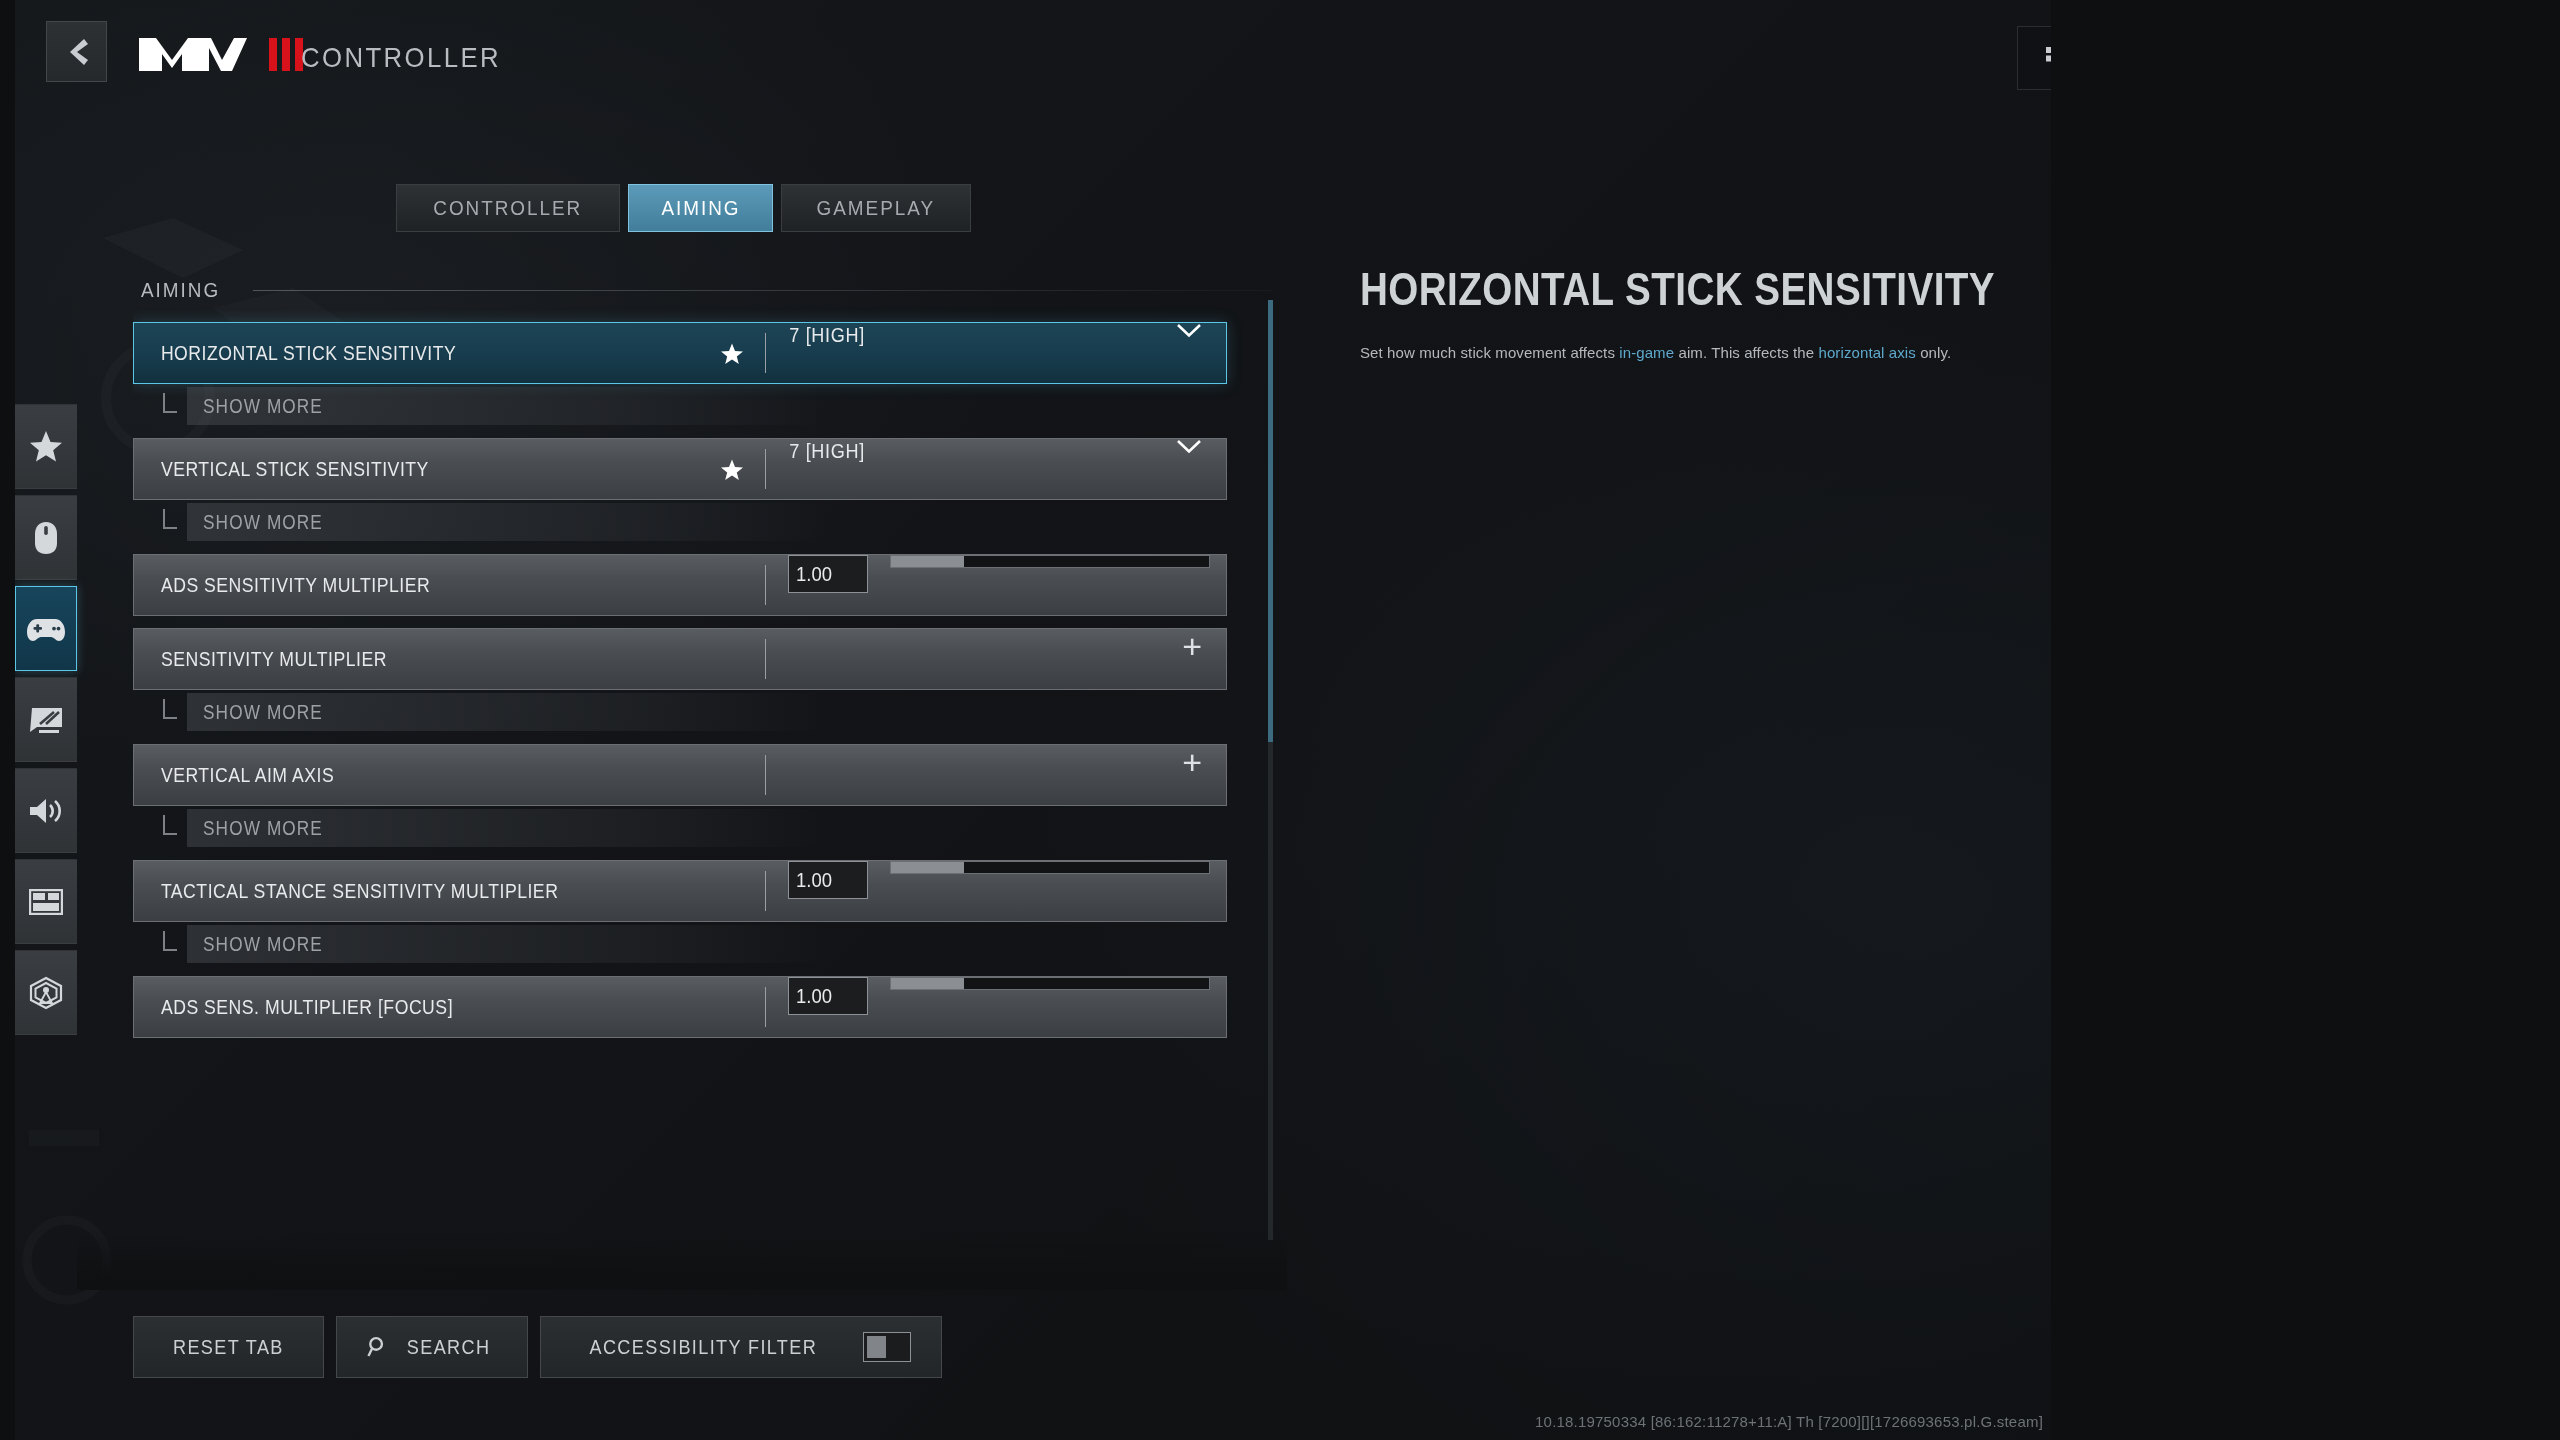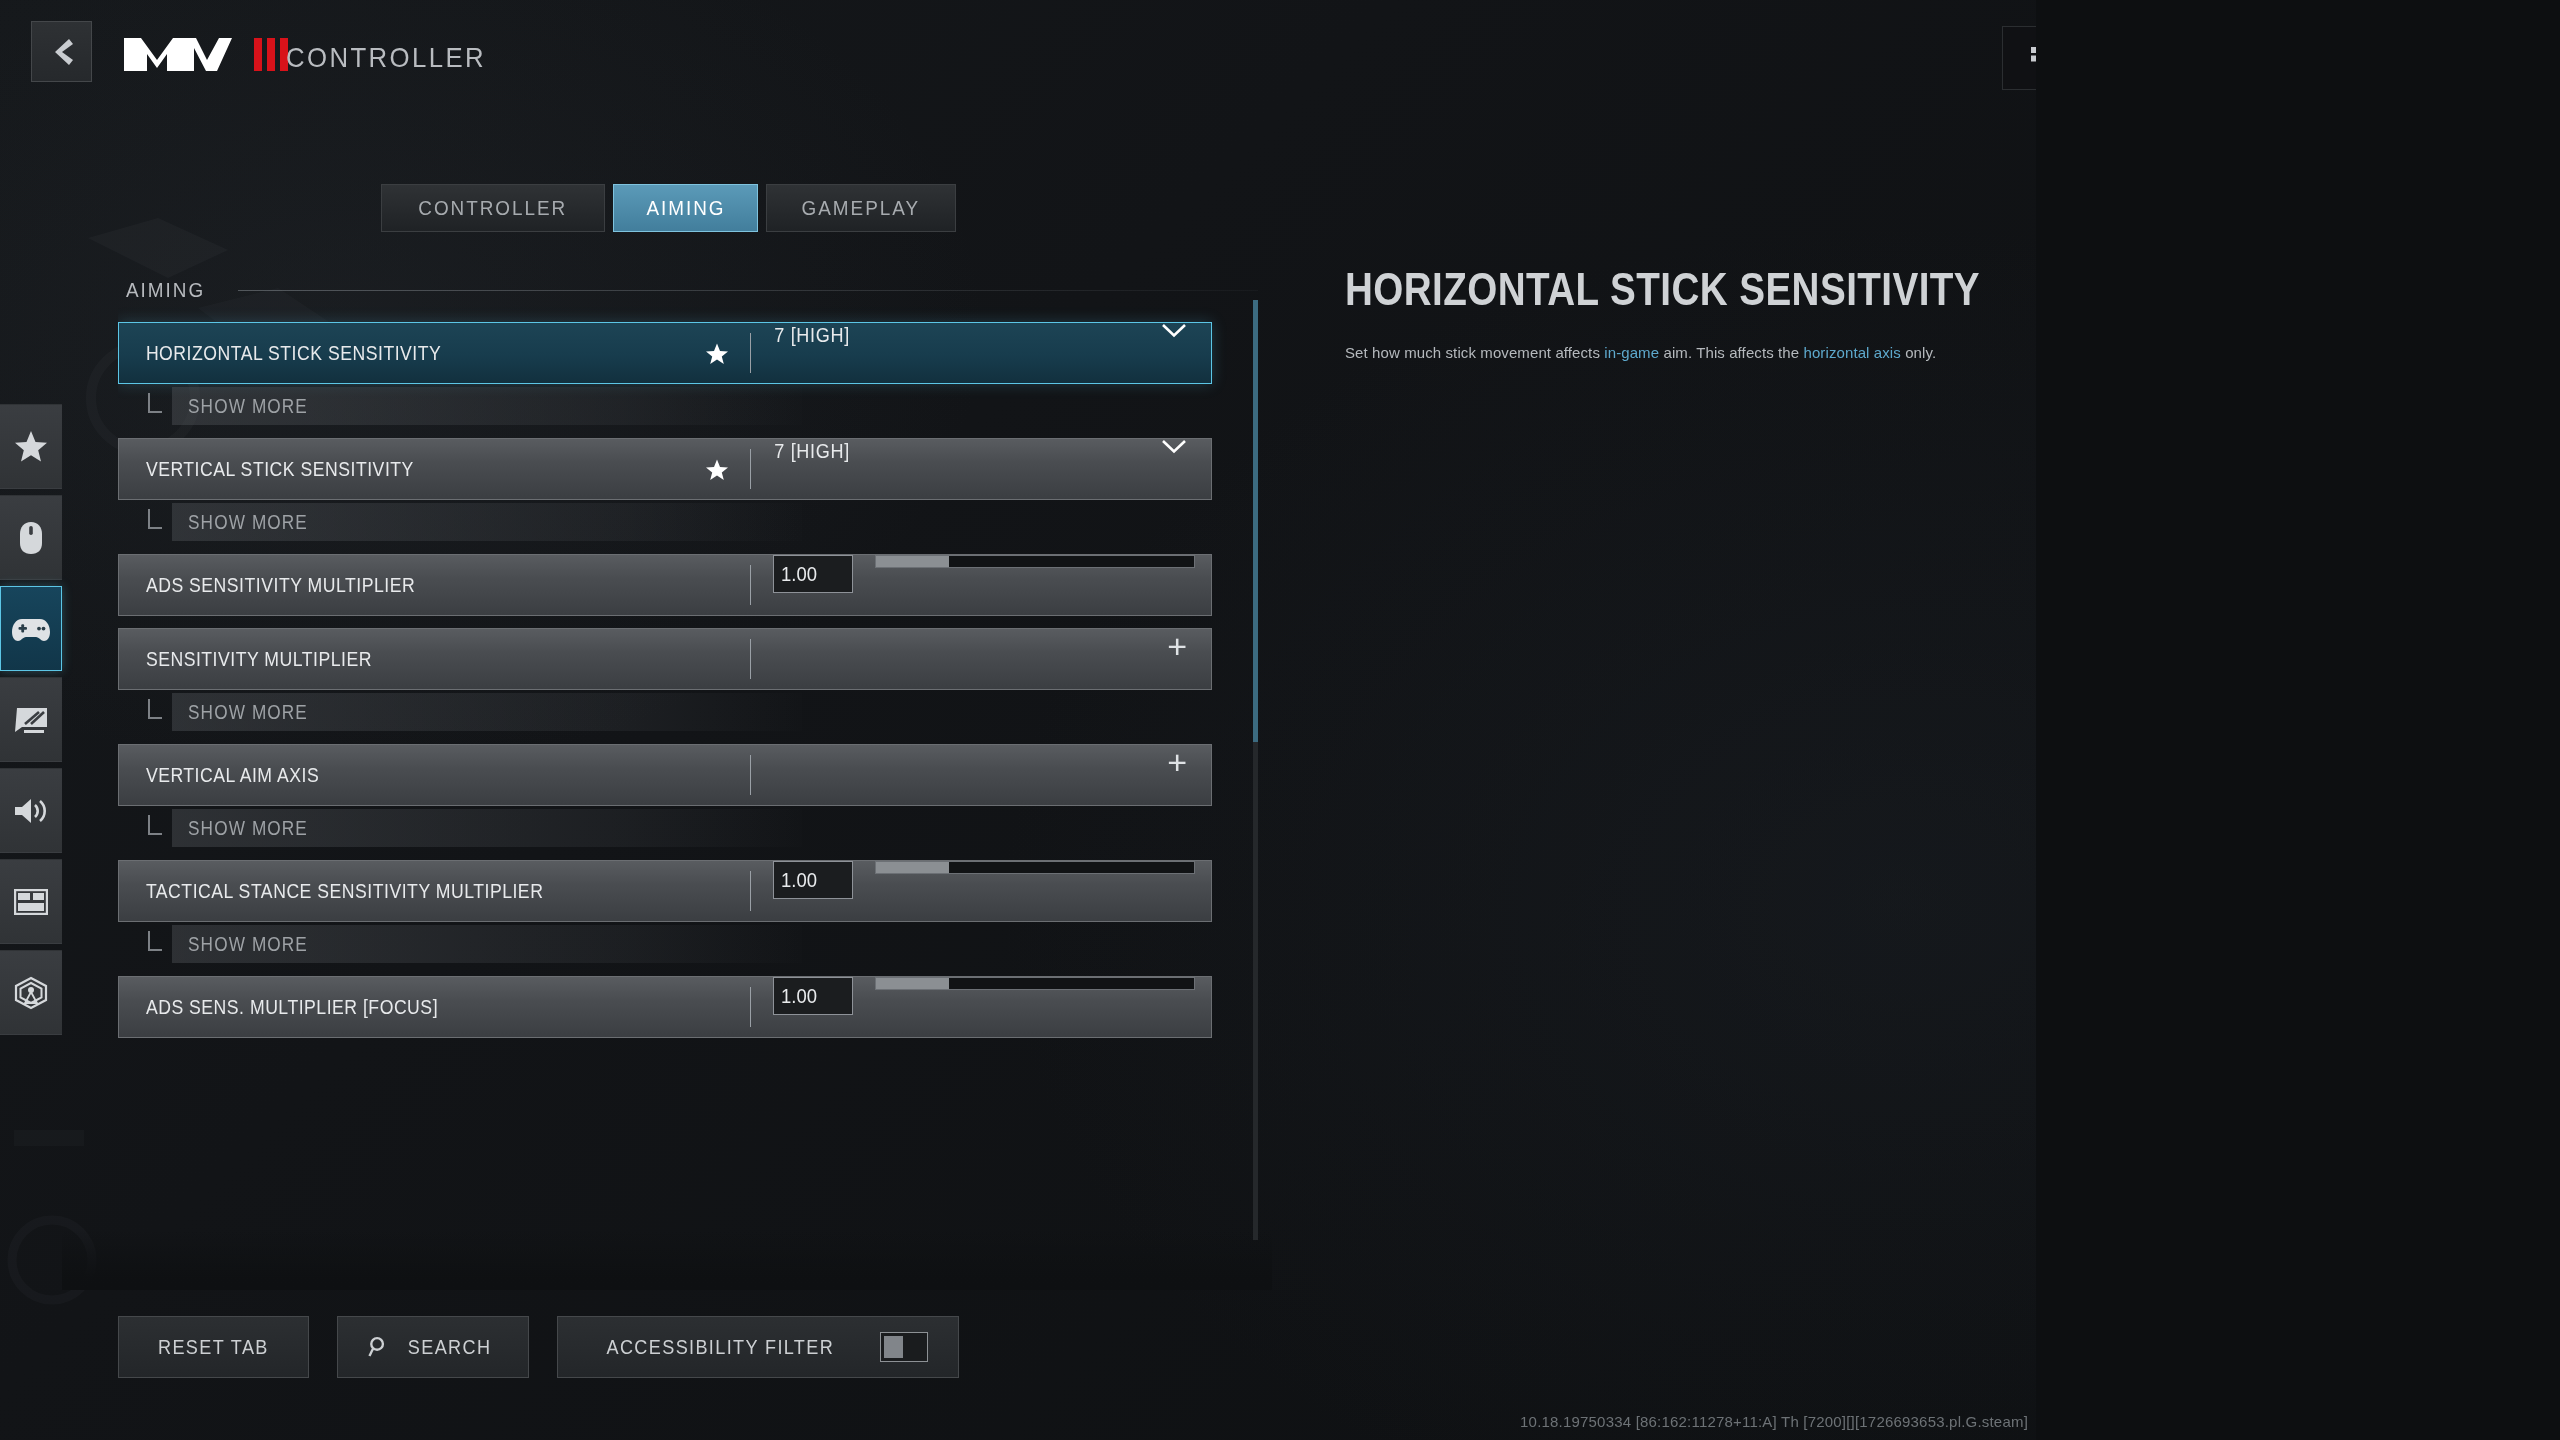--- a/index.html
+++ b/index.html
@@ -15,20 +15,21 @@
 
   .app {
     position: relative;
     width: 2036px;
     height: 1440px;
     background:
       radial-gradient(ellipse 900px 620px at 340px 330px, rgba(60,66,74,0.16) 0%, rgba(20,22,25,0) 72%),
       radial-gradient(ellipse 1200px 900px at 1900px 900px, rgba(34,40,48,0.30) 0%, rgba(13,15,17,0) 75%),
       linear-gradient(135deg, #15181b 0%, #121417 40%, #0e1012 100%);
     overflow: hidden;
+    margin-left: 15px;
   }
 
   
   .bg-watermark {
     position: absolute;
     left: 48px; top: 188px;
     width: 330px; height: 320px;
     opacity: 0.05;
     pointer-events: none;
   }
@@ -412,21 +413,21 @@
     font-family: "Liberation Sans Narrow", "Liberation Sans", sans-serif;
     letter-spacing: 0.1px;
     white-space: nowrap;
   }
   .detail-desc .hl { color: #5ea9cd; }
 
   
   .bottom {
     position: absolute;
     left: 118px; bottom: 62px;
-    display: flex; align-items: center; gap: 28px;
+    display: flex; align-items: center; gap: 12px;
   }
   .btn {
     height: 62px;
     padding: 0 30px;
     display: flex; align-items: center; gap: 13px;
     background: linear-gradient(180deg, #2c2f32 0%, #232629 100%);
     border: 1px solid #45484b;
     color: #cdd0d3;
     font-size: 21px;
     letter-spacing: 1.6px;

